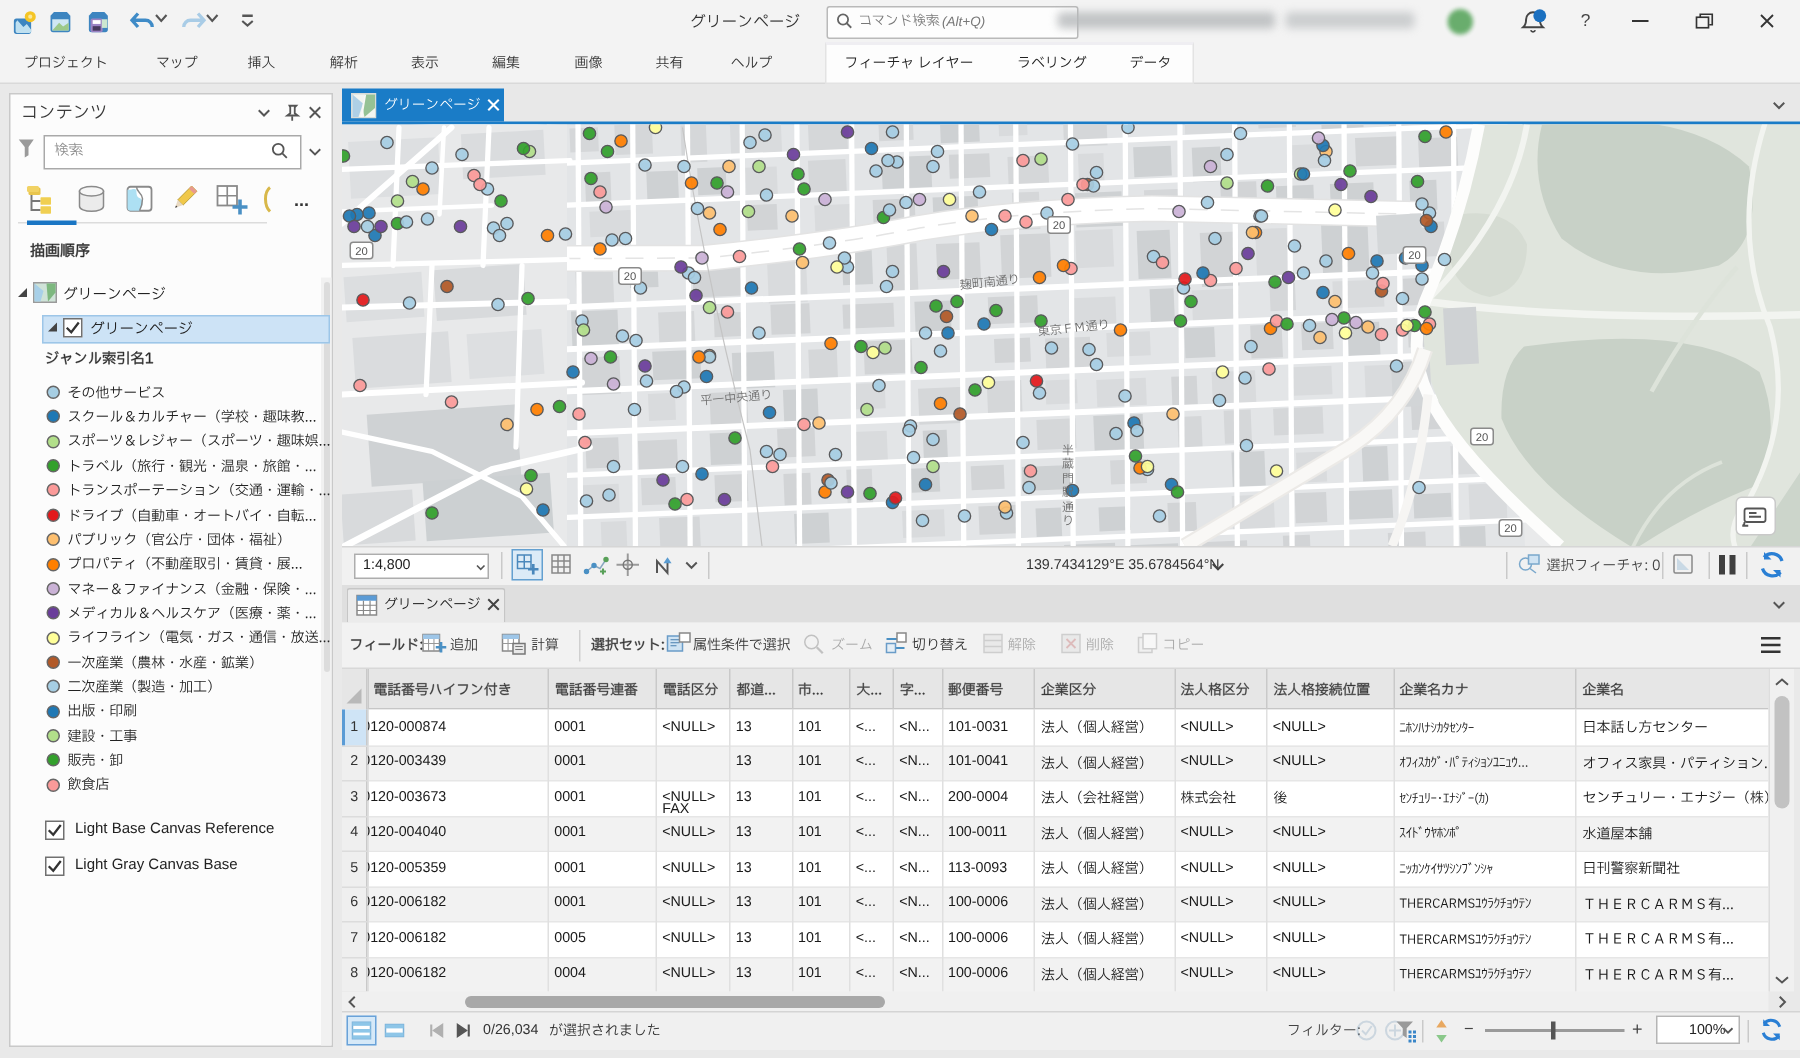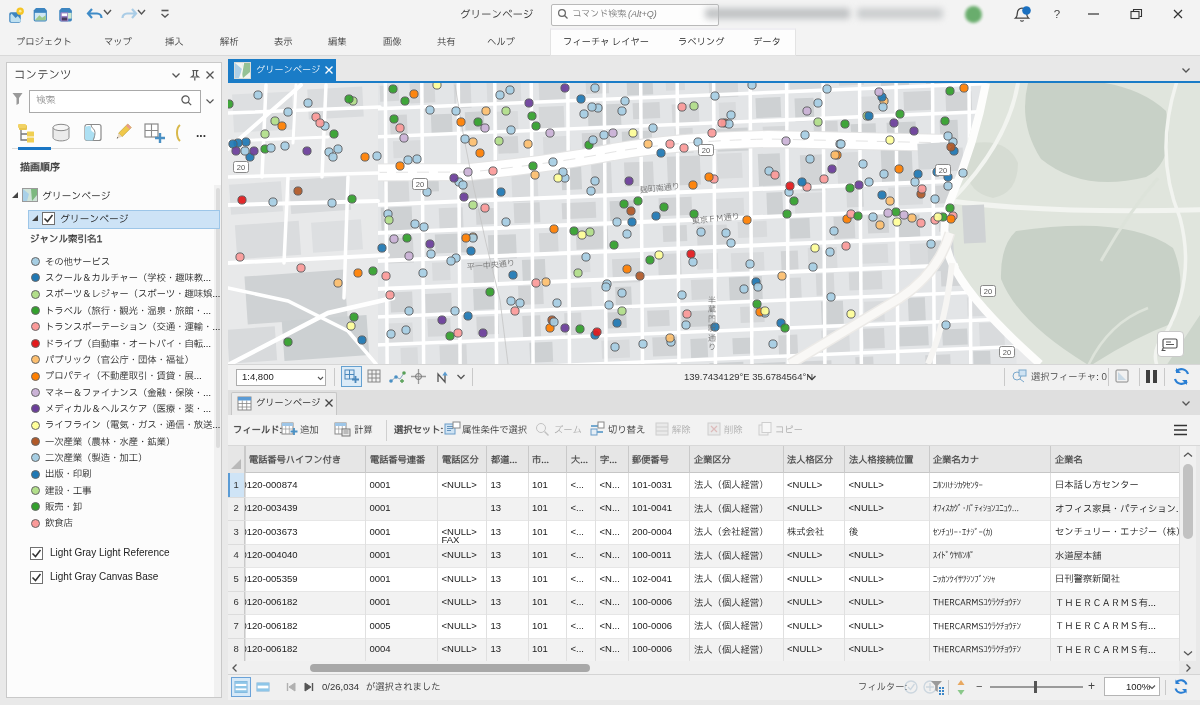--- a/index.html
+++ b/index.html
@@ -1023,21 +1023,21 @@
         <use href="#g145" x="0"></use>
         <use href="#g146" x="1000"></use>
         <use href="#g147" x="2000"></use>
       </g>
     </svg>
   </div>
 <div style="position:absolute;left:30px;top:546.5px;width:13px;height:13px;background:#fff;border:1px solid #707070;box-sizing:border-box;"></div>
 <svg style="position:absolute;left:30px;top:546.5px" width="13" height="13">
     <path d="M2.5 6.5l3 3 5-6.5" stroke="#333" stroke-width="1.5" fill="none"></path>
   </svg>
-<div class="lat" style="left:50px;top:546.8px;font-size:10px;color:#222;line-height:12px;">Light Gray Light Reference</div>
+<div class="lat" style="left:50px;top:546.8px;font-size:10px;color:#222;line-height:12px;">Light Base Canvas Reference</div>
 <div style="position:absolute;left:30px;top:570.5px;width:13px;height:13px;background:#fff;border:1px solid #707070;box-sizing:border-box;"></div>
 <svg style="position:absolute;left:30px;top:570.5px" width="13" height="13">
     <path d="M2.5 6.5l3 3 5-6.5" stroke="#333" stroke-width="1.5" fill="none"></path>
   </svg>
 <div class="lat" style="left:50px;top:570.8px;font-size:10px;color:#222;line-height:12px;">Light Gray Canvas Base</div>
 <div style="position:absolute;left:228px;top:56px;width:972px;height:25px;background:#e8e8e8;"></div>
 <div style="position:absolute;left:228px;top:59px;width:108px;height:22px;background:#1a7cc7;"></div>
 <svg style="position:absolute;left:234px;top:62px" width="17" height="17">
     <rect x="0.5" y="0.5" width="16" height="16" fill="#f2f5f0" stroke="#d8dcd8"></rect>
     <path d="M1 1l7 6-3 9H1z" fill="#aed0e6"></path>
@@ -2428,21 +2428,21 @@
       </g>
     </svg>
   </div>
 <div class="lat" style="left:241.5px;top:572.86px;font-size:9.5px;color:#1a1a1a;line-height:11.4px;">0120-005359</div>
 <div class="lat" style="left:369.5px;top:572.86px;font-size:9.5px;color:#1a1a1a;line-height:11.4px;">0001</div>
 <div class="lat" style="left:441.5px;top:572.86px;font-size:9.5px;color:#1a1a1a;line-height:11.4px;">&lt;NULL&gt;</div>
 <div class="lat" style="left:490.5px;top:572.86px;font-size:9.5px;color:#1a1a1a;line-height:11.4px;">13</div>
 <div class="lat" style="left:532px;top:572.86px;font-size:9.5px;color:#1a1a1a;line-height:11.4px;">101</div>
 <div class="lat" style="left:570.5px;top:572.86px;font-size:9.5px;color:#1a1a1a;line-height:11.4px;">&lt;...</div>
 <div class="lat" style="left:599.5px;top:572.86px;font-size:9.5px;color:#1a1a1a;line-height:11.4px;">&lt;N...</div>
-<div class="lat" style="left:632px;top:572.86px;font-size:9.5px;color:#1a1a1a;line-height:11.4px;">102-0041</div>
+<div class="lat" style="left:632px;top:572.86px;font-size:9.5px;color:#1a1a1a;line-height:11.4px;">113-0093</div>
 <div style="position:absolute;left:693.5px;top:574.0px;width:74.4px;height:11.6px;">
     <svg width="74.4" height="11.625" style="position:absolute;left:0;top:0;overflow:visible">
       <g transform="translate(0,7.998) scale(0.0093,-0.0093)" fill="#1a1a1a">
         <use href="#g201" x="0"></use>
         <use href="#g202" x="1000"></use>
         <use href="#g59" x="2000"></use>
         <use href="#g208" x="3000"></use>
         <use href="#g202" x="4000"></use>
         <use href="#g209" x="5000"></use>
         <use href="#g210" x="6000"></use>

